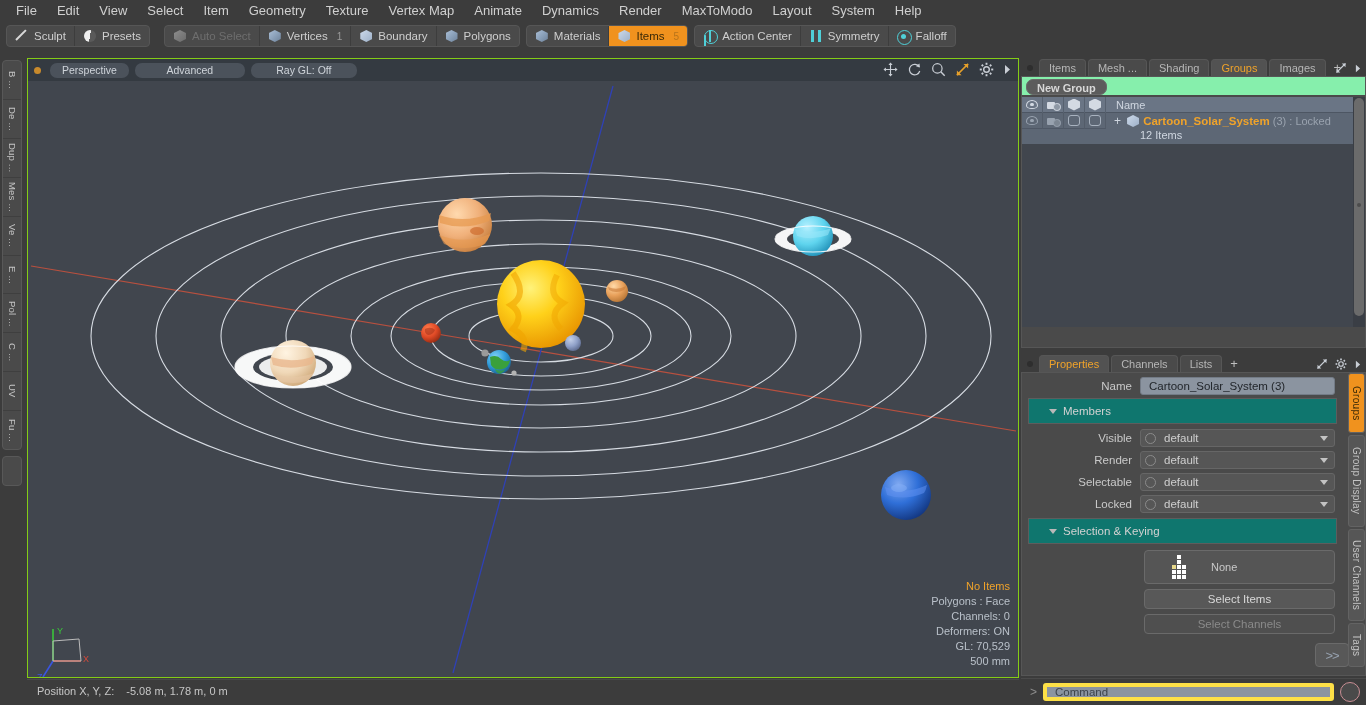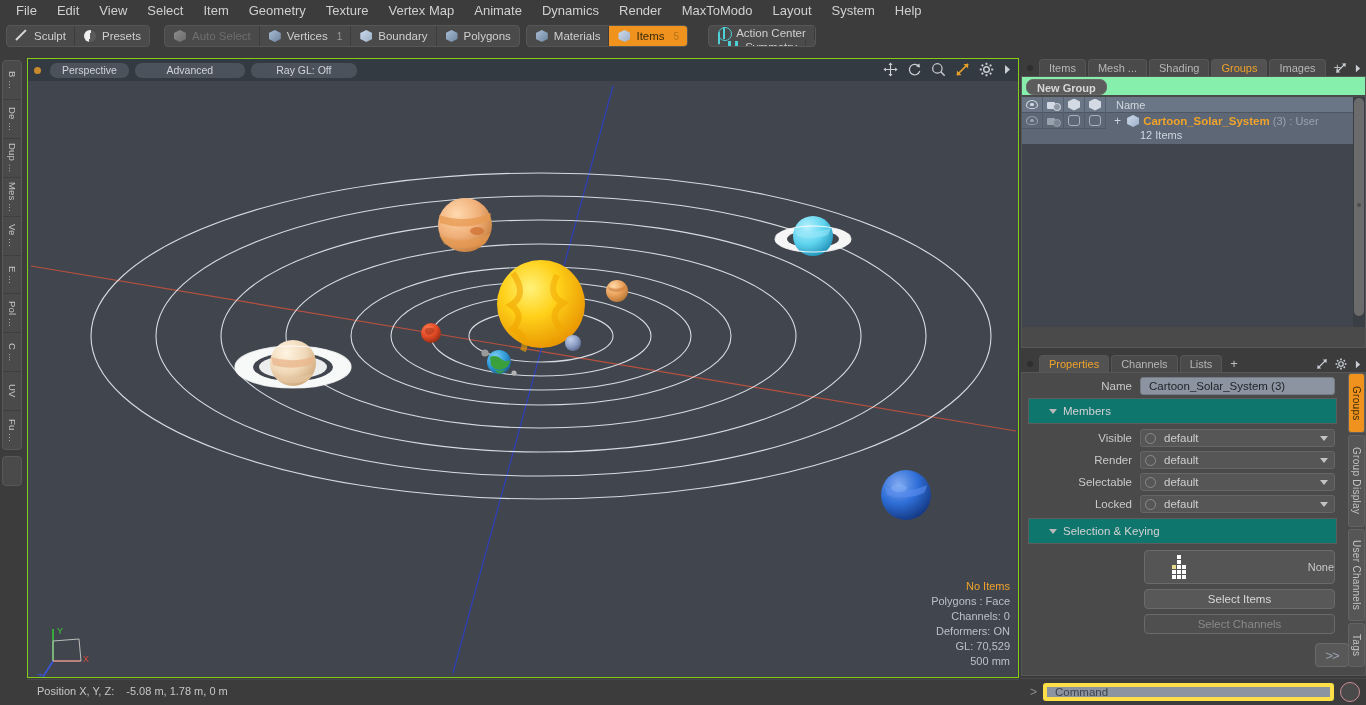--- a/index.html
+++ b/index.html
@@ -214,21 +214,21 @@
   }
   .pdrop .circ { width:11px; height:11px; border-radius:50%; border:1.2px solid #8b8b8b; margin-right:8px; }
   .pdrop .carret { position:absolute; right:6px; top:6px; width:0;height:0; border-left:4.5px solid transparent; border-right:4.5px solid transparent; border-top:5px solid #c3c3c3; }
   .sect {
     height:26px; background:#0f766e; border:1px solid #5d5d5d; margin: 3px 6px;
     display:flex; align-items:center; padding-left:20px; font-size:11.5px; color:#d2d2d2;
   }
   .sect .tri { width:0;height:0;border-left:4.5px solid transparent;border-right:4.5px solid transparent;border-top:5.5px solid #b9b9b9; margin-right:6px; }
   .keybox {
     margin: 6px 8px 0 122px; height:34px; background:#555; border:1px solid #6a6a6a; border-radius:4px;
-    display:flex; align-items:center; padding-left:24px; gap:16px; position:relative;justify-content:space-between;
+    display:flex; align-items:center; padding-left:24px; gap:22px; position:relative;
   }
   .keybox .kdots { width:20px; height:24px; position:relative; }
   .btnwide {
     margin: 5px 8px 0 122px; height:20px; background:#585858; border:1px solid #6a6a6a; border-radius:4px;
     display:flex; align-items:center; justify-content:center; font-size:11.5px; color:#d8d8d8;
   }
   .btnwide.dis { color:#8a8a8a; background:#4f4f4f; }
   .btnsm {
     position:absolute; right:16px; bottom:8px; width:34px; height:24px; background:#585858;
     border:1px solid #6a6a6a; border-radius:4px; display:flex; align-items:center; justify-content:center;
@@ -319,21 +319,21 @@
         <span class="ic ic-cube"></span>
         <span>Materials</span>
       </div>
       <div class="tbitem active">
         <span class="ic ic-cube lt"></span>
         <span>Items</span>
         <span class="num">5</span>
       </div>
     </div>
 
-    <div class="tbgroup" style="margin-left:20px;flex-direction:column;">
+    <div class="tbgroup" style="margin-left:6px;">
       <div class="tbitem">
         <span class="ic ic-target"></span>
         <span>Action Center</span>
       </div>
       <div class="tbitem">
         <span class="ic ic-sym"></span>
         <span>Symmetry</span>
       </div>
       <div class="tbitem">
         <span class="ic ic-fall"></span>
@@ -637,21 +637,21 @@
               <div class="hexo"></div>
             </div>
           <div class="il-col">
               <div class="hexo"></div>
             </div>
           <div class="il-name">
             <span class="il-plus">+</span>
             <span class="ic ic-cube lt" style="vertical-align:-3px;"></span>
             <span class="il-itemname">Cartoon_Solar_System</span>
             <span class="il-itemcount">(3)</span>
-            <span class="il-itemcount">: User</span>
+            <span class="il-itemcount">: Locked</span>
             <span class="il-subcount">12 Items</span>
           </div>
         </div>
 
         <div class="il-scroll">
           <div class="il-thumb"></div>
         </div>
       </div>
     </div>
 

